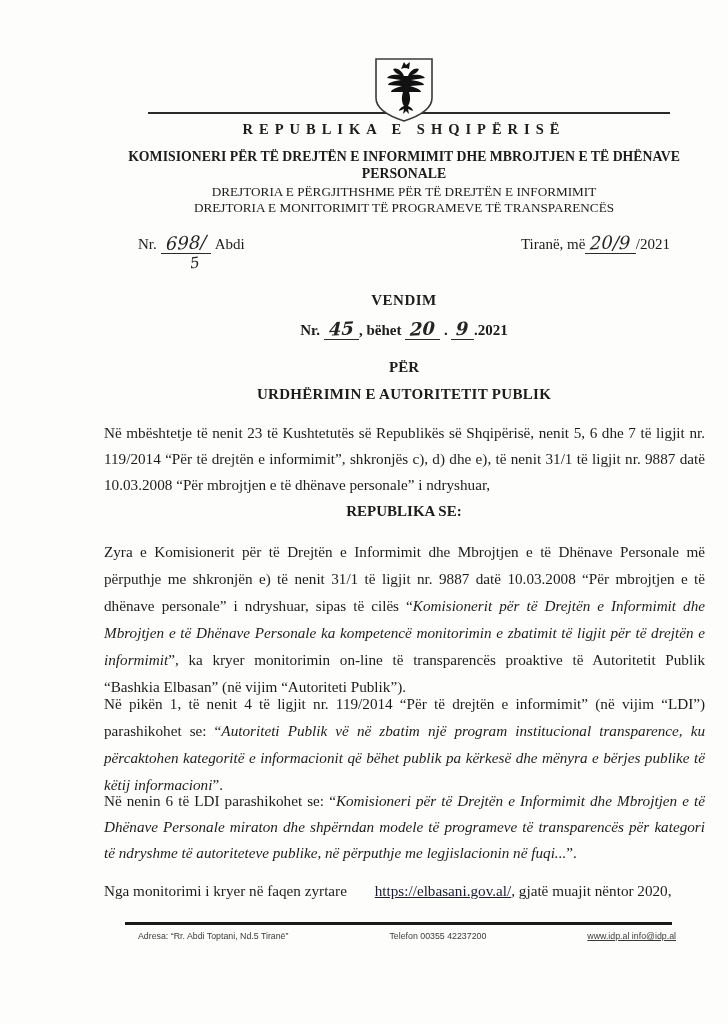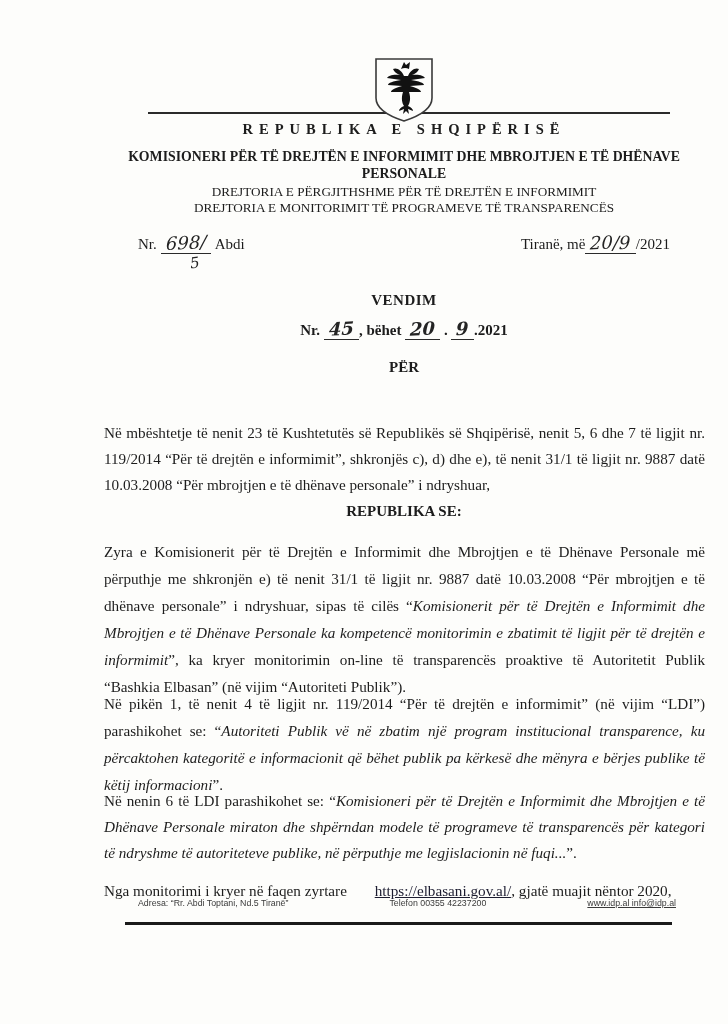--- a/index.html
+++ b/index.html
@@ -61,21 +61,21 @@
   .p2 { top:538px; line-height:27px; }
   .p3 { top:690px; line-height:27px; }
   .p4 { top:788px; line-height:26px; }
   .p5 { top:878px; }
   .it { font-style:italic; }
   .doc-link { color:#1c1c30;padding-left:24px; }
 
   
   .footer-rule { top:922px; left:85px; width:547px; height:3px; background:#1a1a1a; }
   .footer-row {
-    top:898px; left:98px; width:538px;
+    top:931px; left:98px; width:538px;
     display:flex; justify-content:space-between;
     font-family:"Liberation Sans", sans-serif;
     font-size:8.8px; color:#3a3a3a;
   }
   .footer-web { text-decoration:underline; }
 </style>
 </head>
 <body>
 
 <div class="page">
@@ -110,20 +110,21 @@
 
   <div class="abs centered vendim">VENDIM</div>
   <div class="abs centered dec-nr">
     <span>Nr.</span>
     <span class="u-line"><span class="hw">45</span></span><span>, bëhet</span>
     <span class="u-line"><span class="hw">20</span></span>
     <span>.</span>
     <span class="u-line"><span class="hw">9</span></span><span>.2021</span>
   </div>
   <div class="abs centered per">PËR</div>
+  <div class="abs centered subject">URDHËRIMIN E AUTORITETIT PUBLIK</div>
 
   <div class="abs para p1">Në mbështetje të nenit 23 të Kushtetutës së Republikës së Shqipërisë, nenit 5, 6 dhe 7 të ligjit nr. 119/2014 “Për të drejtën e informimit”, shkronjës c), d) dhe e), të nenit 31/1 të ligjit nr. 9887 datë 10.03.2008 “Për mbrojtjen e të dhënave personale” i ndryshuar,</div>
 
   <div class="abs centered konstatova">REPUBLIKA SE:</div>
 
   <div class="abs para p2"><span>Zyra e Komisionerit për të Drejtën e Informimit dhe Mbrojtjen e të Dhënave Personale më përputhje me shkronjën e) të nenit 31/1 të ligjit nr. 9887 datë 10.03.2008 “Për mbrojtjen e të dhënave personale” i ndryshuar, sipas të cilës “</span><span class="it">Komisionerit për të Drejtën e Informimit dhe Mbrojtjen e të Dhënave Personale ka kompetencë monitorimin e zbatimit të ligjit për të drejtën e informimit</span><span>”, ka kryer monitorimin on-line të transparencës proaktive të Autoritetit Publik “Bashkia Elbasan” (në vijim “Autoriteti Publik”).</span></div>
 
   <div class="abs para p3"><span>Në pikën 1, të nenit 4 të ligjit nr. 119/2014 “Për të drejtën e informimit” (në vijim “LDI”) parashikohet se: “</span><span class="it">Autoriteti Publik vë në zbatim një program institucional transparence, ku përcaktohen kategoritë e informacionit që bëhet publik pa kërkesë dhe mënyra e bërjes publike të këtij informacioni</span><span>”.</span></div>
 
   <div class="abs para p4"><span>Në nenin 6 të LDI parashikohet se: “</span><span class="it">Komisioneri për të Drejtën e Informimit dhe Mbrojtjen e të Dhënave Personale miraton dhe shpërndan modele të programeve të transparencës për kategori të ndryshme të autoriteteve publike, në përputhje me legjislacionin në fuqi...</span><span>”.</span></div>

